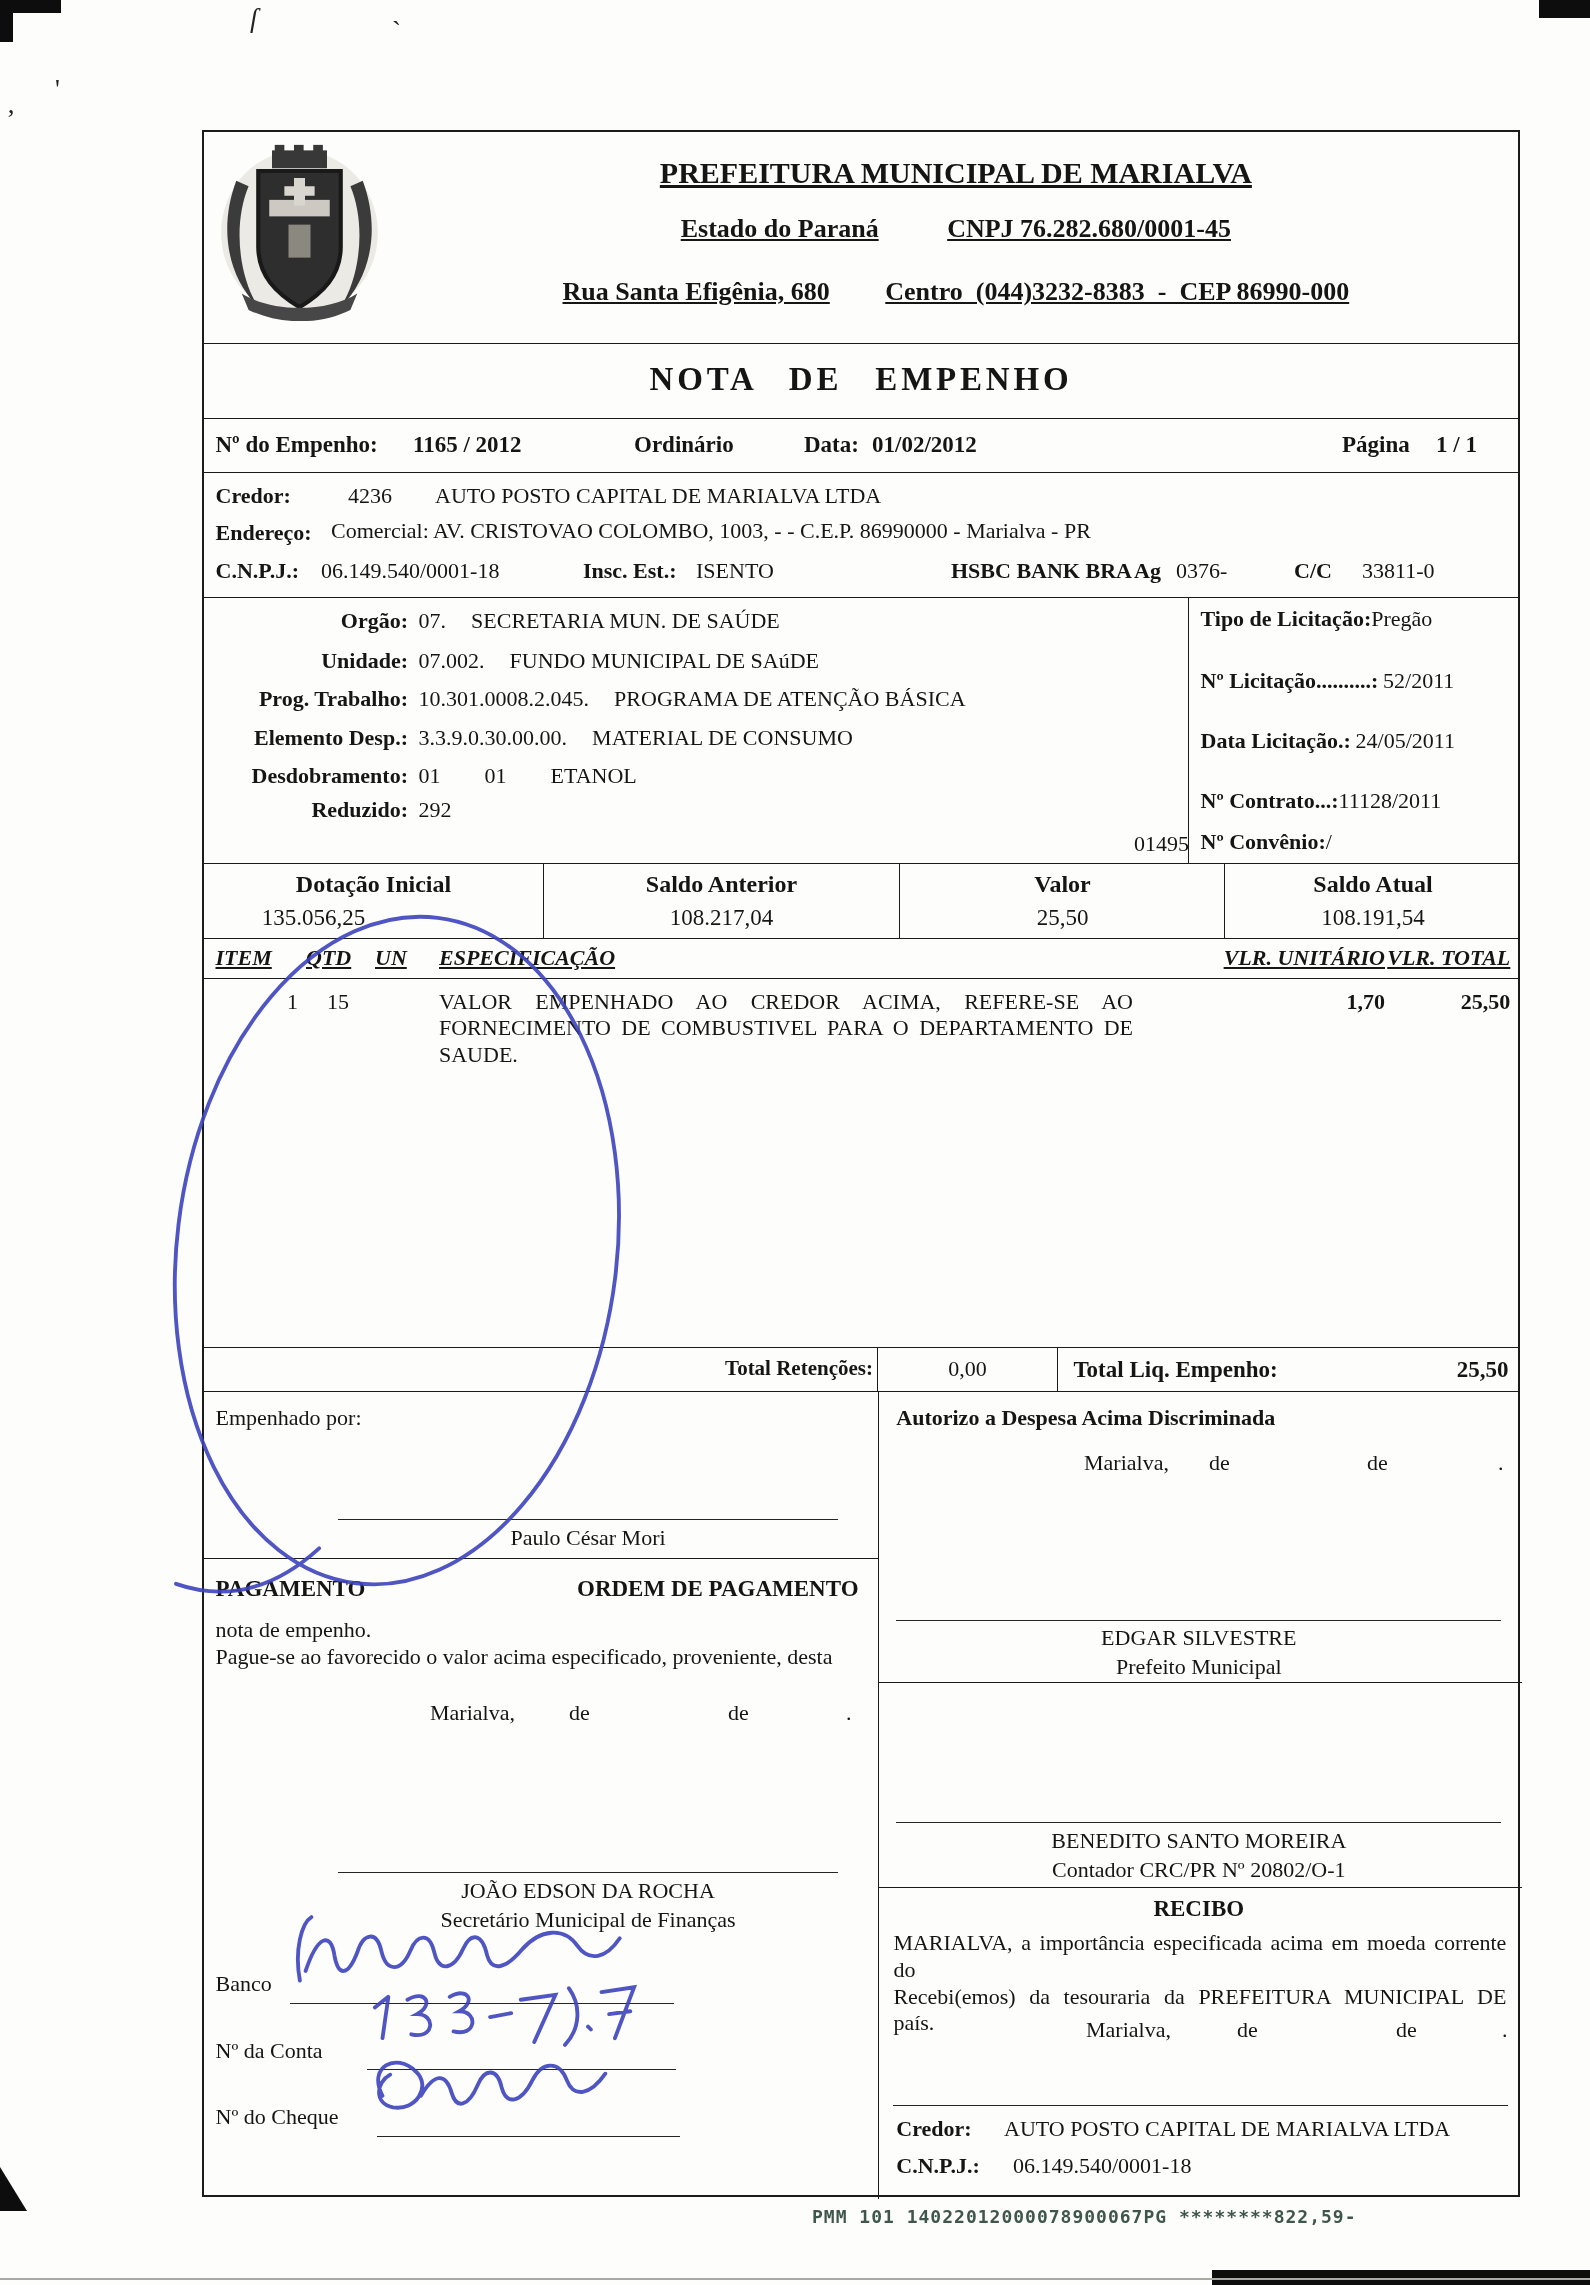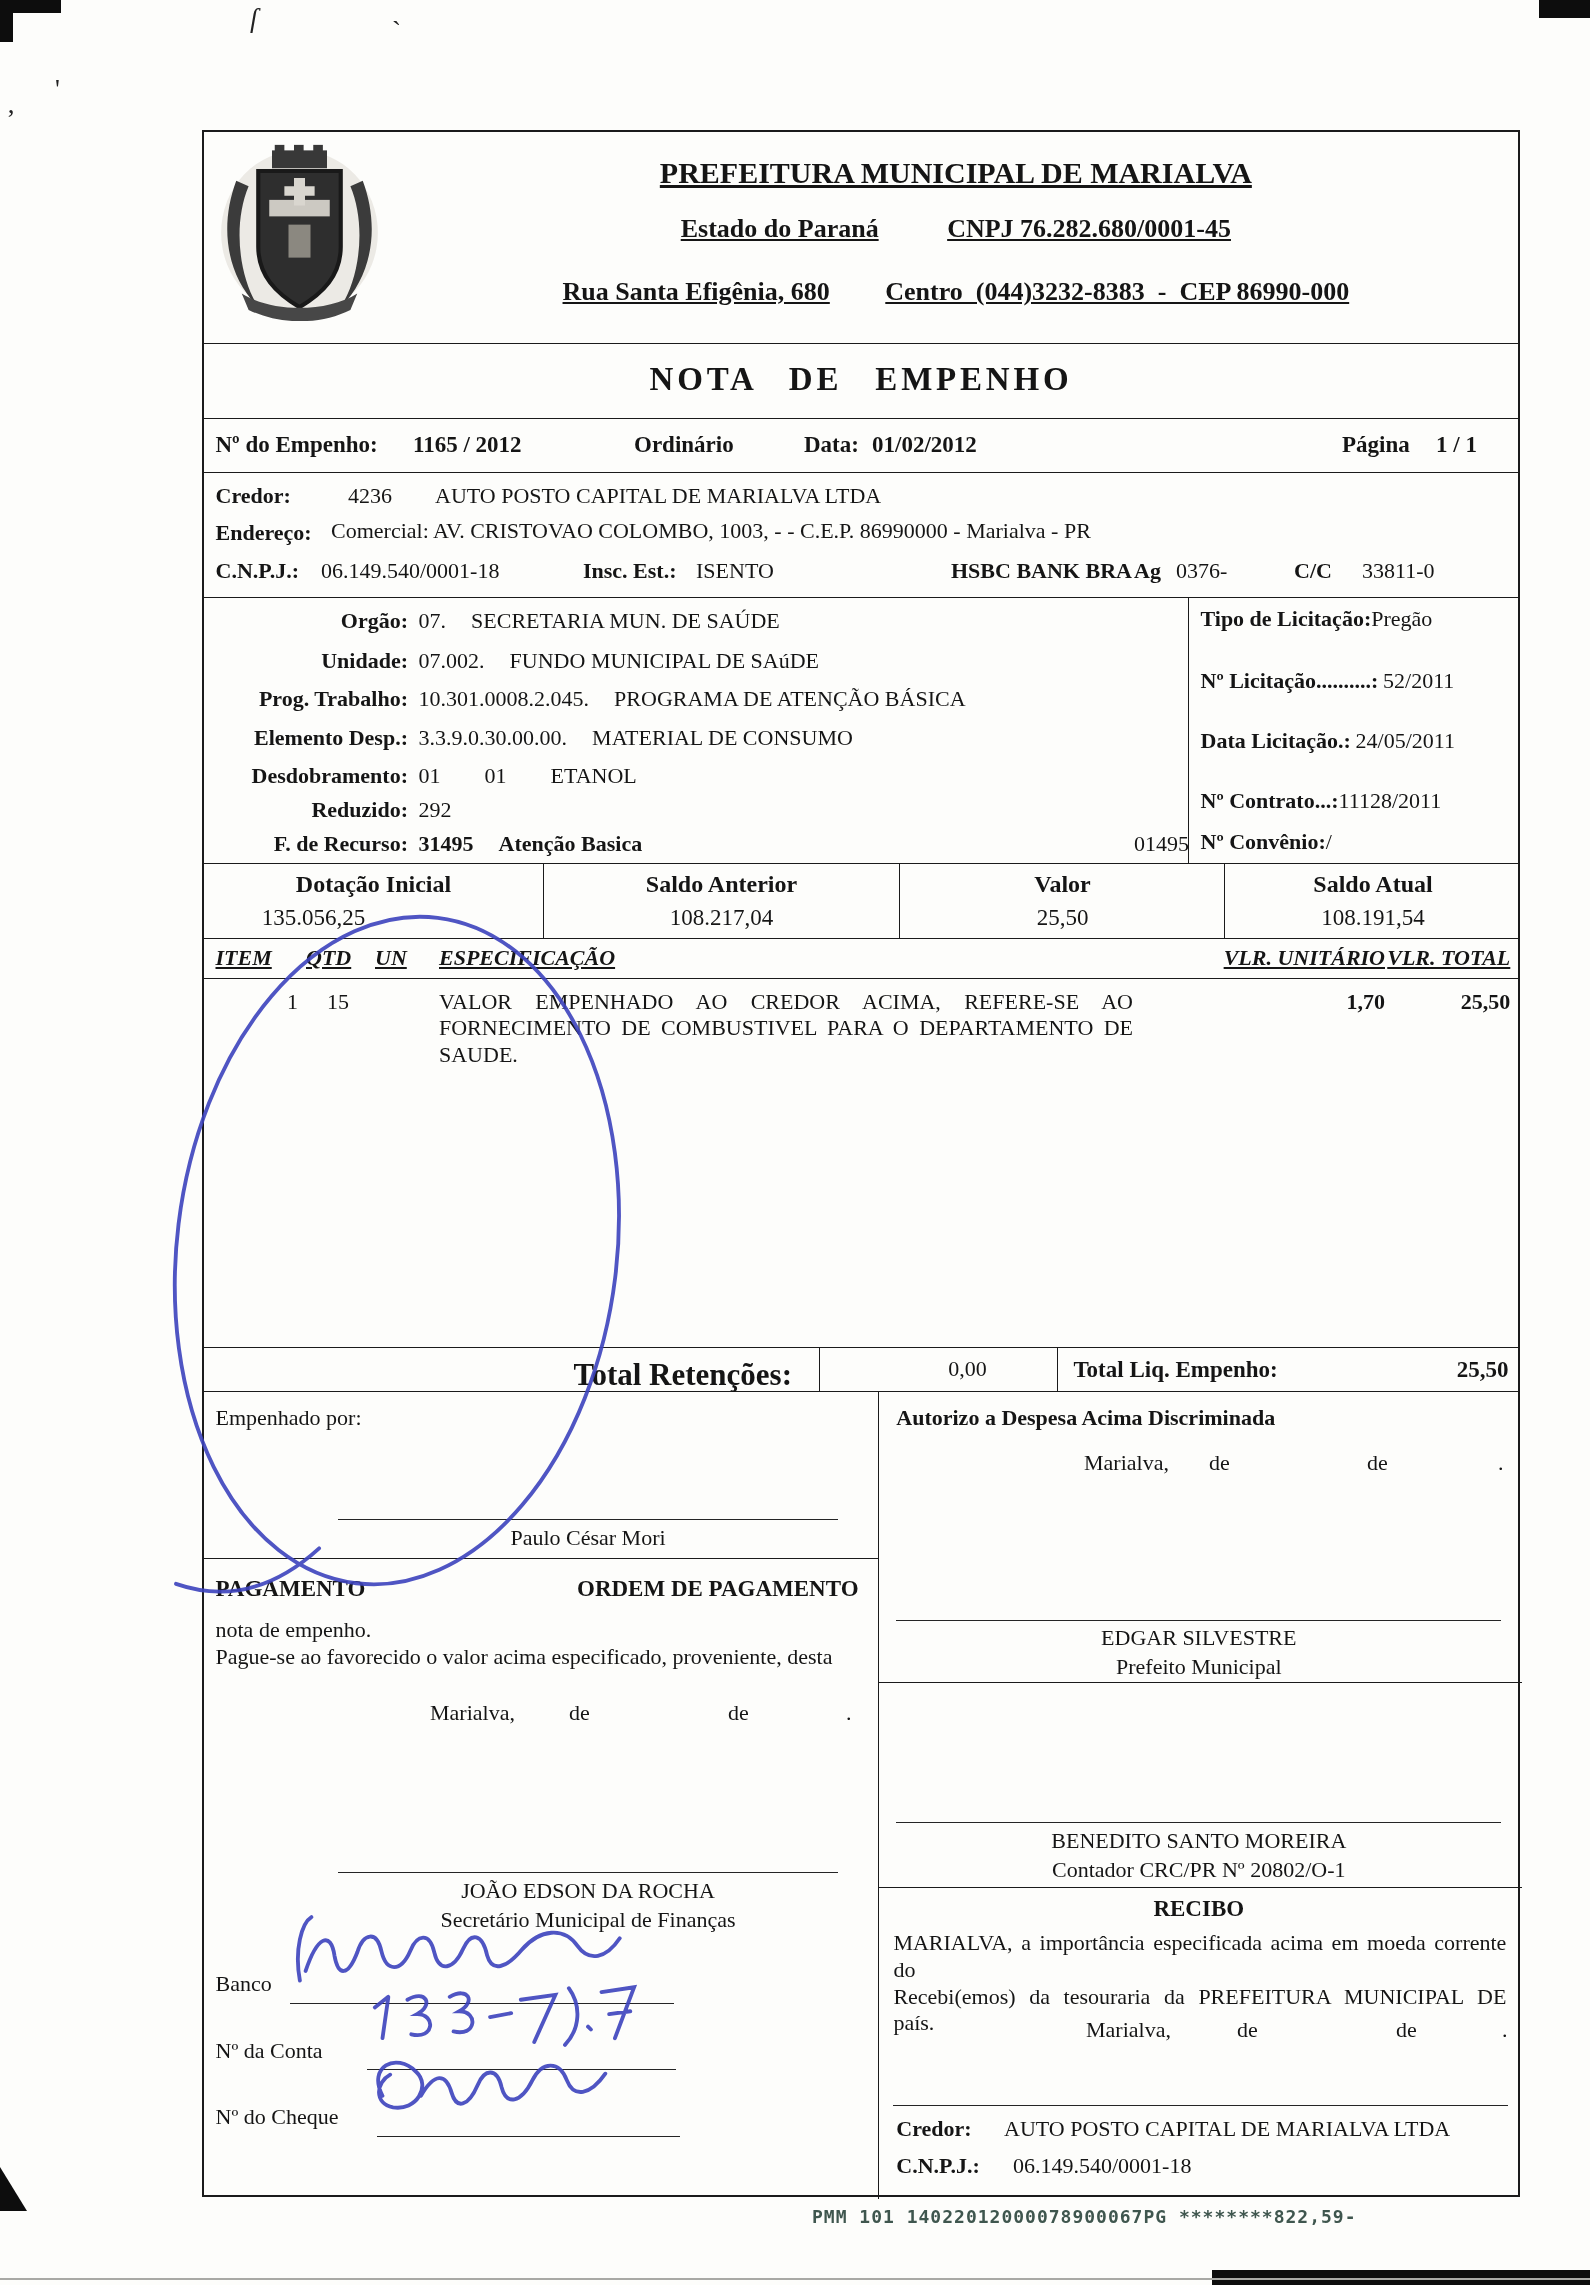--- a/index.html
+++ b/index.html
@@ -168,25 +168,20 @@
       <div class="brow" style="top:165px;">
         <span class="blabel">Desdobramento:</span>
         <span class="bcode">01</span>
         <span class="bcode2">01</span>
         <span class="bcode2">ETANOL</span>
       </div>
       <div class="brow" style="top:199px;">
         <span class="blabel">Reduzido:</span>
         <span class="bcode">292</span>
       </div>
-      <div class="brow" style="top:233px;">
-        <span class="blabel">F. de Recurso:</span>
-        <span class="bcode b">31495</span>
-        <span class="bdesc b">Atenção Basica</span>
-      </div>
       <span class="abs nw" style="left:930px;top:233px;">01495</span>
 
       <div class="lic-box">
         <div class="lrow" style="top:7.7px;">
           <span class="b">Tipo de Licitação:</span><span>Pregão</span>
         </div>
         <div class="lrow" style="top:70px;">
           <span class="b">Nº Licitação..........:</span><span class="val">52/2011</span>
         </div>
         <div class="lrow" style="top:130px;">
@@ -235,21 +230,21 @@
       <div class="spec">
         <div class="jl">VALOR EMPENHADO AO CREDOR ACIMA, REFERE-SE AO</div>
         <div class="jl">FORNECIMENTO DE COMBUSTIVEL PARA O DEPARTAMENTO DE</div>
         <div>SAUDE.</div>
       </div>
       <span class="abs b" style="right:133px;top:9.6px;">1,70</span>
       <span class="abs b" style="right:7.7px;top:9.6px;">25,50</span>
     </div>
 
     <div class="sec bb" style="top:1215px;height:45px;border-top:1.9px solid #1b1b1b;">
-      <div class="rcell brd-r b" style="left:0;width:616px;text-align:right;padding-right:27px;font-size:31px;">
+      <div class="rcell brd-r b" style="left:0;width:674px;text-align:right;padding-right:4px;font-size:21px;">
         <span>Total Retenções:</span>
       </div>
       <div class="rcell brd-r ctr" style="left:674px;width:180px;">
         <span>0,00</span>
       </div>
       <div class="rcell b" style="left:854px;width:464px;font-size:23px;">
         <span class="abs" style="left:15.4px;top:7.7px;">Total Liq. Empenho:</span>
         <span class="abs" style="right:13.4px;top:7.7px;">25,50</span>
       </div>
     </div>

